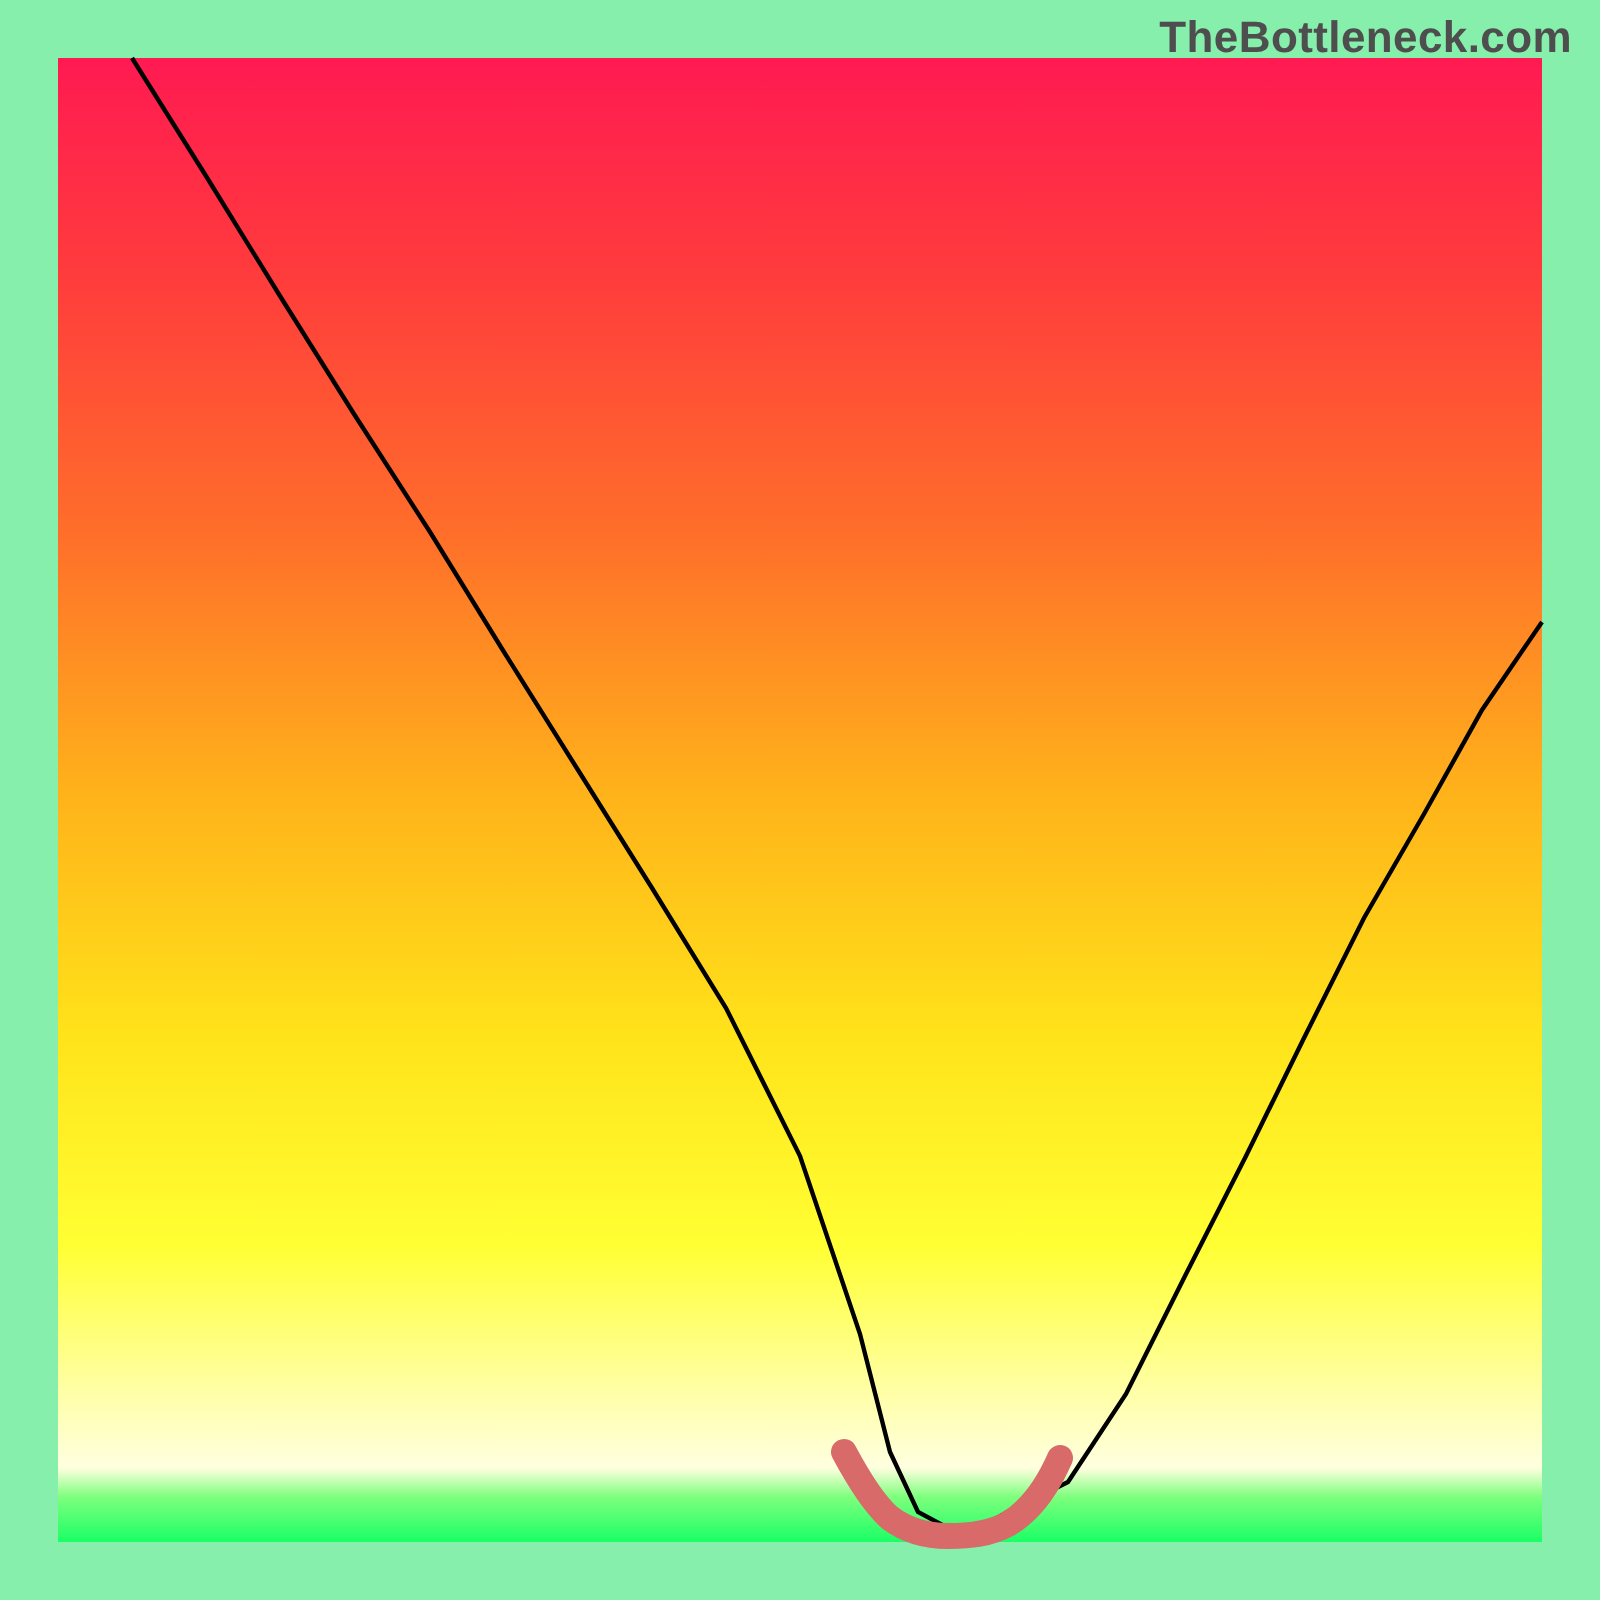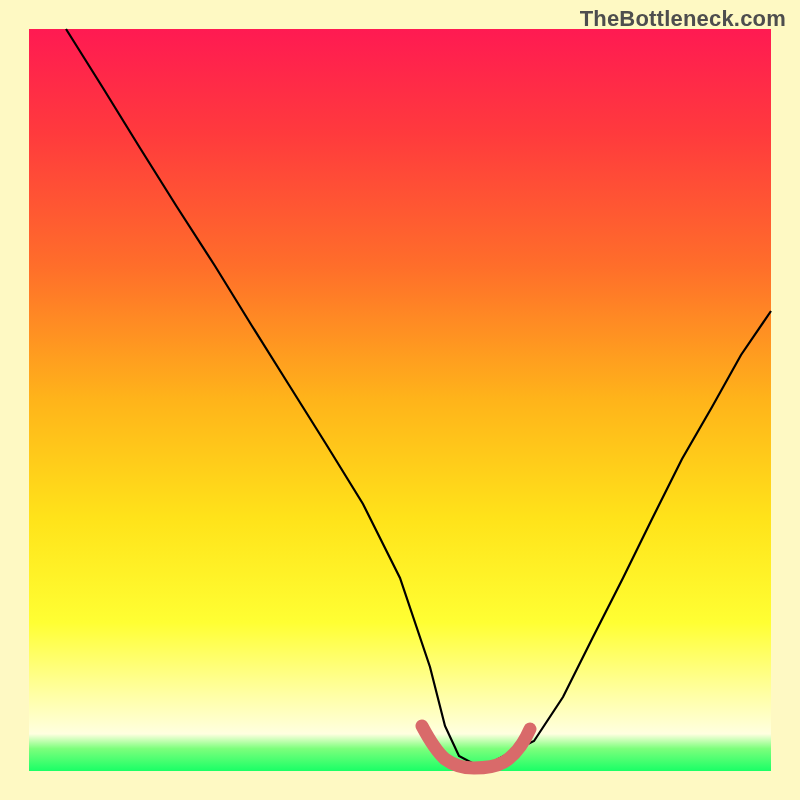--- a/index.html
+++ b/index.html
@@ -8,21 +8,21 @@
     width: 800px;
     height: 800px;
     background: #000;
     font-family: Arial, Helvetica, sans-serif;
     overflow: hidden;
   }
   .frame {
     position: relative;
     width: 800px;
     height: 800px;
-    background: #fef9c3;
+    background: #86efac;
   }
   .plot-area {
     position: absolute;
     left: 29px;
     top: 29px;
     width: 742px;
     height: 742px;
     
     background: linear-gradient(
       to bottom,

